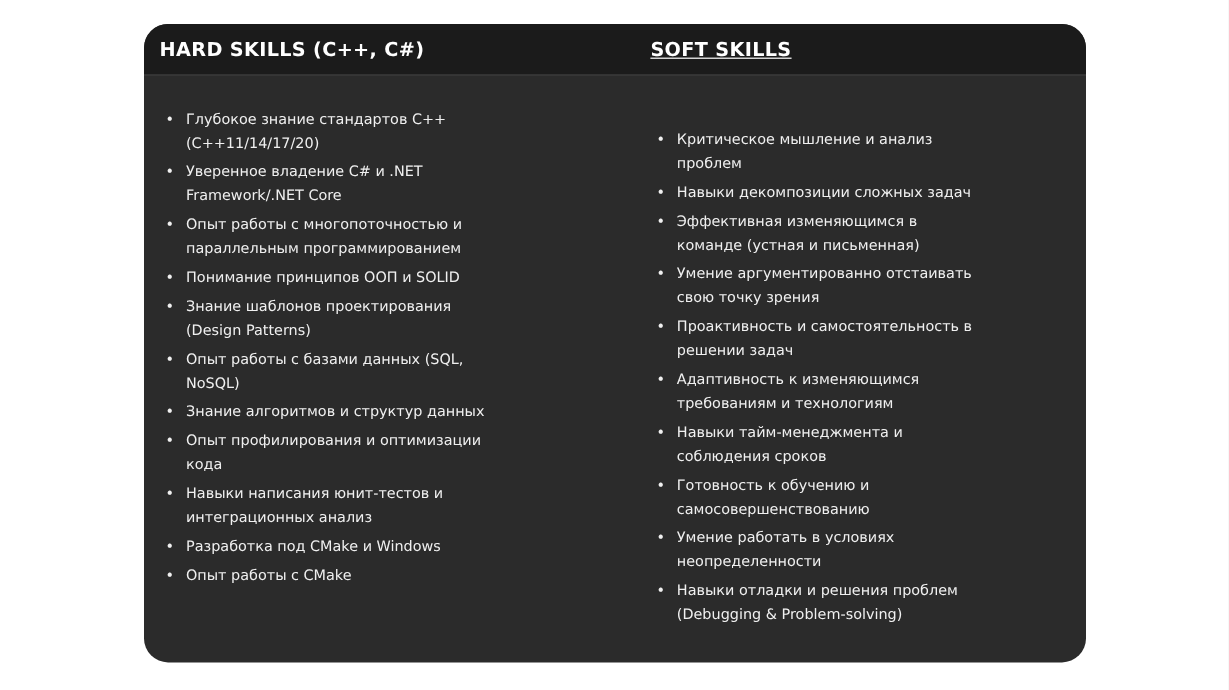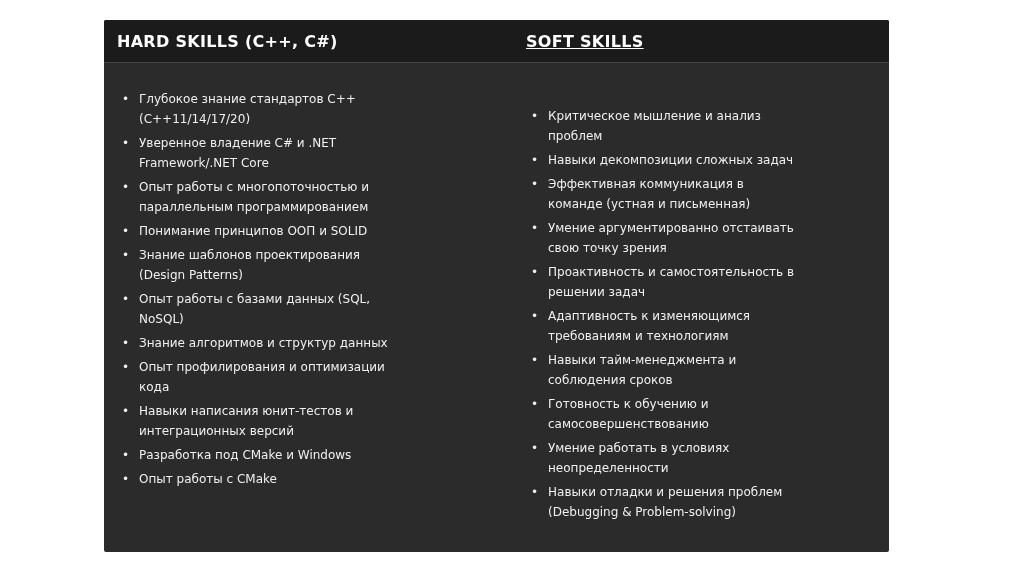--- a/index.html
+++ b/index.html
@@ -6,25 +6,25 @@
     margin: 0;
     padding: 0;
     width: 1024px;
     height: 575px;
     background: var(--page-bg, #ffffff);
     font-family: "DejaVu Sans", sans-serif;
     overflow: hidden;
   }
   .card {
     position: absolute;
-    left: 104px;
+    left: 120px;
     top: 20px;
     width: 785px;
     height: 532px;
-    border-radius: 2px;
+    border-radius: 20px;
     overflow: hidden;
     background: var(--body-bg, #2b2b2b);
   }
   .card-header {
     display: flex;
     align-items: center;
     height: 43px;
     box-sizing: border-box;
     background: var(--header-bg, #1b1b1b);
     border-bottom: 1px solid var(--divider, #454545);
@@ -95,29 +95,29 @@
 параллельным программированием</li>
         <li>Понимание принципов ООП и SOLID</li>
         <li>Знание шаблонов проектирования
 (Design Patterns)</li>
         <li>Опыт работы с базами данных (SQL,
 NoSQL)</li>
         <li>Знание алгоритмов и структур данных</li>
         <li>Опыт профилирования и оптимизации
 кода</li>
         <li>Навыки написания юнит-тестов и
-интеграционных версий</li>
+интеграционных анализ</li>
         <li>Разработка под CMake и Windows</li>
         <li>Опыт работы с CMake</li>
       </ul>
     <ul class="skill-list right">
         <li>Критическое мышление и анализ
 проблем</li>
         <li>Навыки декомпозиции сложных задач</li>
-        <li>Эффективная коммуникация в
+        <li>Эффективная изменяющимся в
 команде (устная и письменная)</li>
         <li>Умение аргументированно отстаивать
 свою точку зрения</li>
         <li>Проактивность и самостоятельность в
 решении задач</li>
         <li>Адаптивность к изменяющимся
 требованиям и технологиям</li>
         <li>Навыки тайм-менеджмента и
 соблюдения сроков</li>
         <li>Готовность к обучению и

